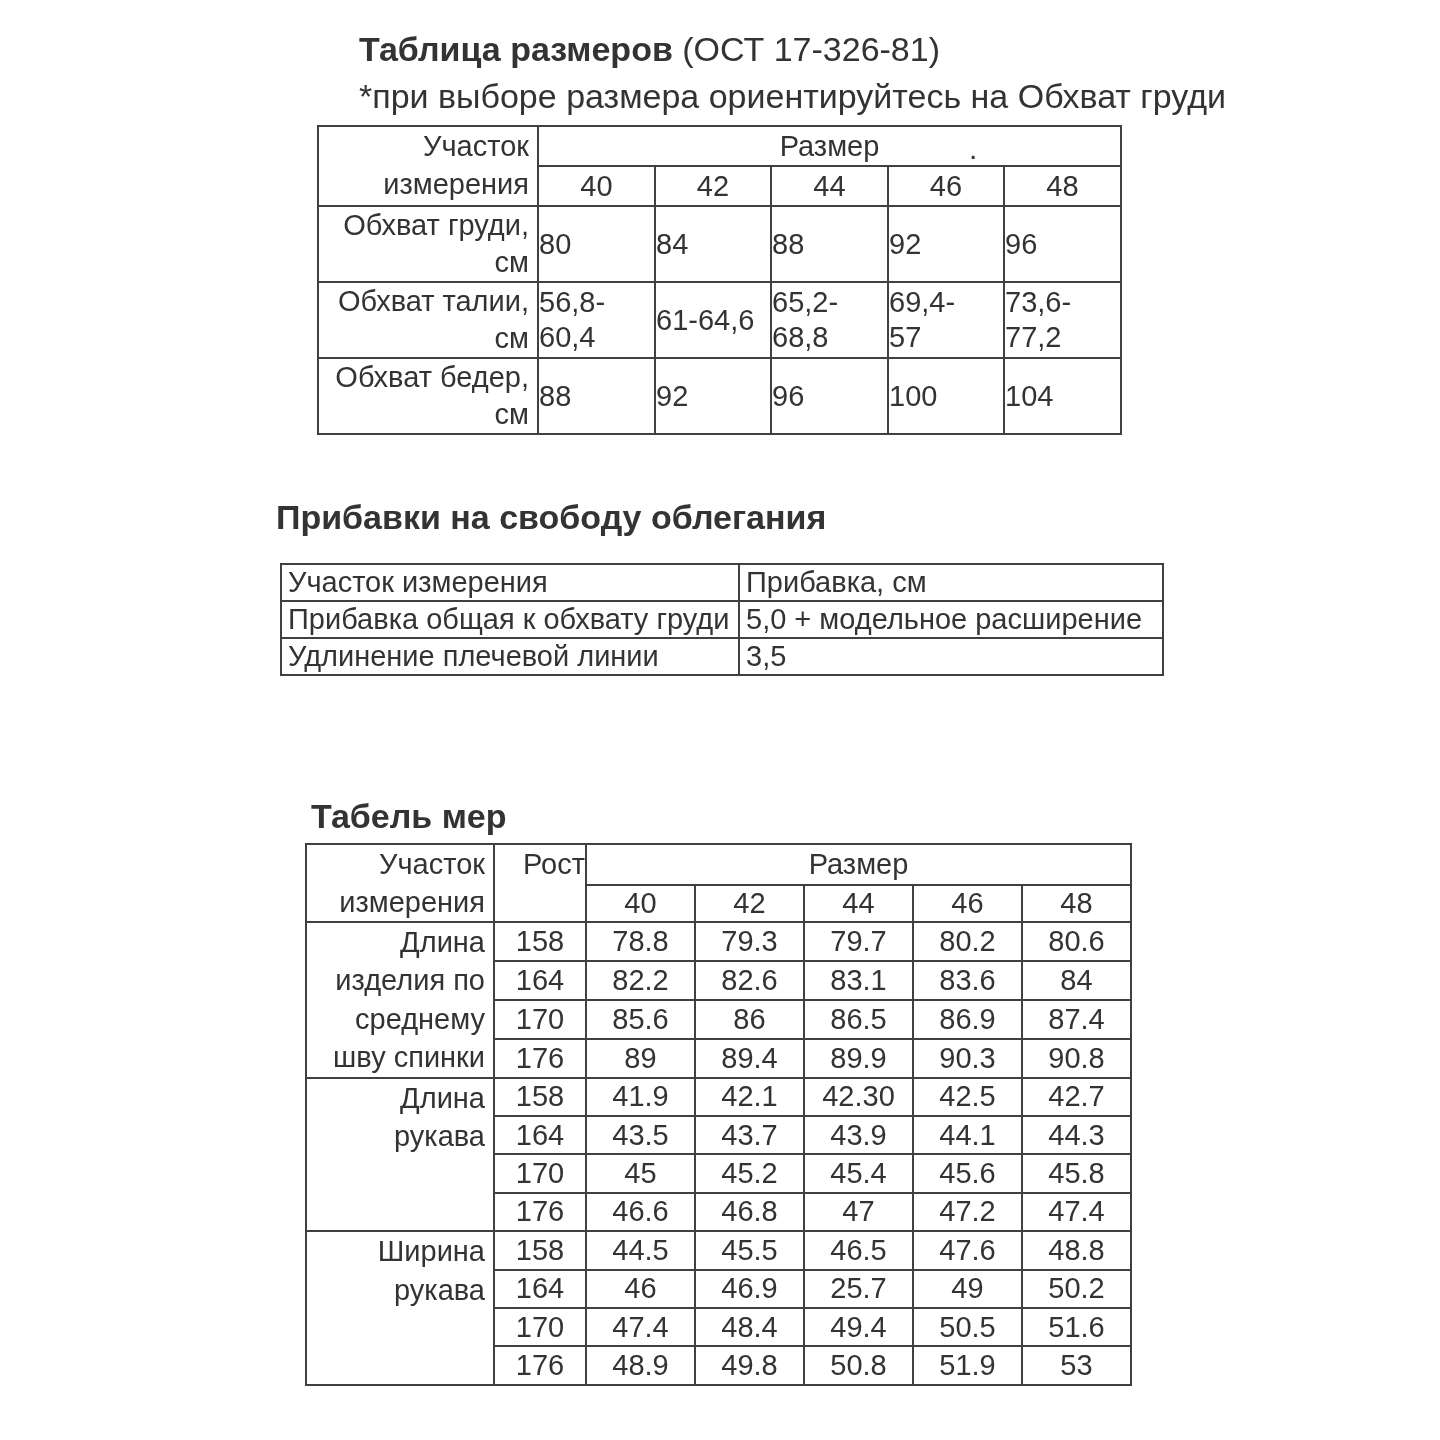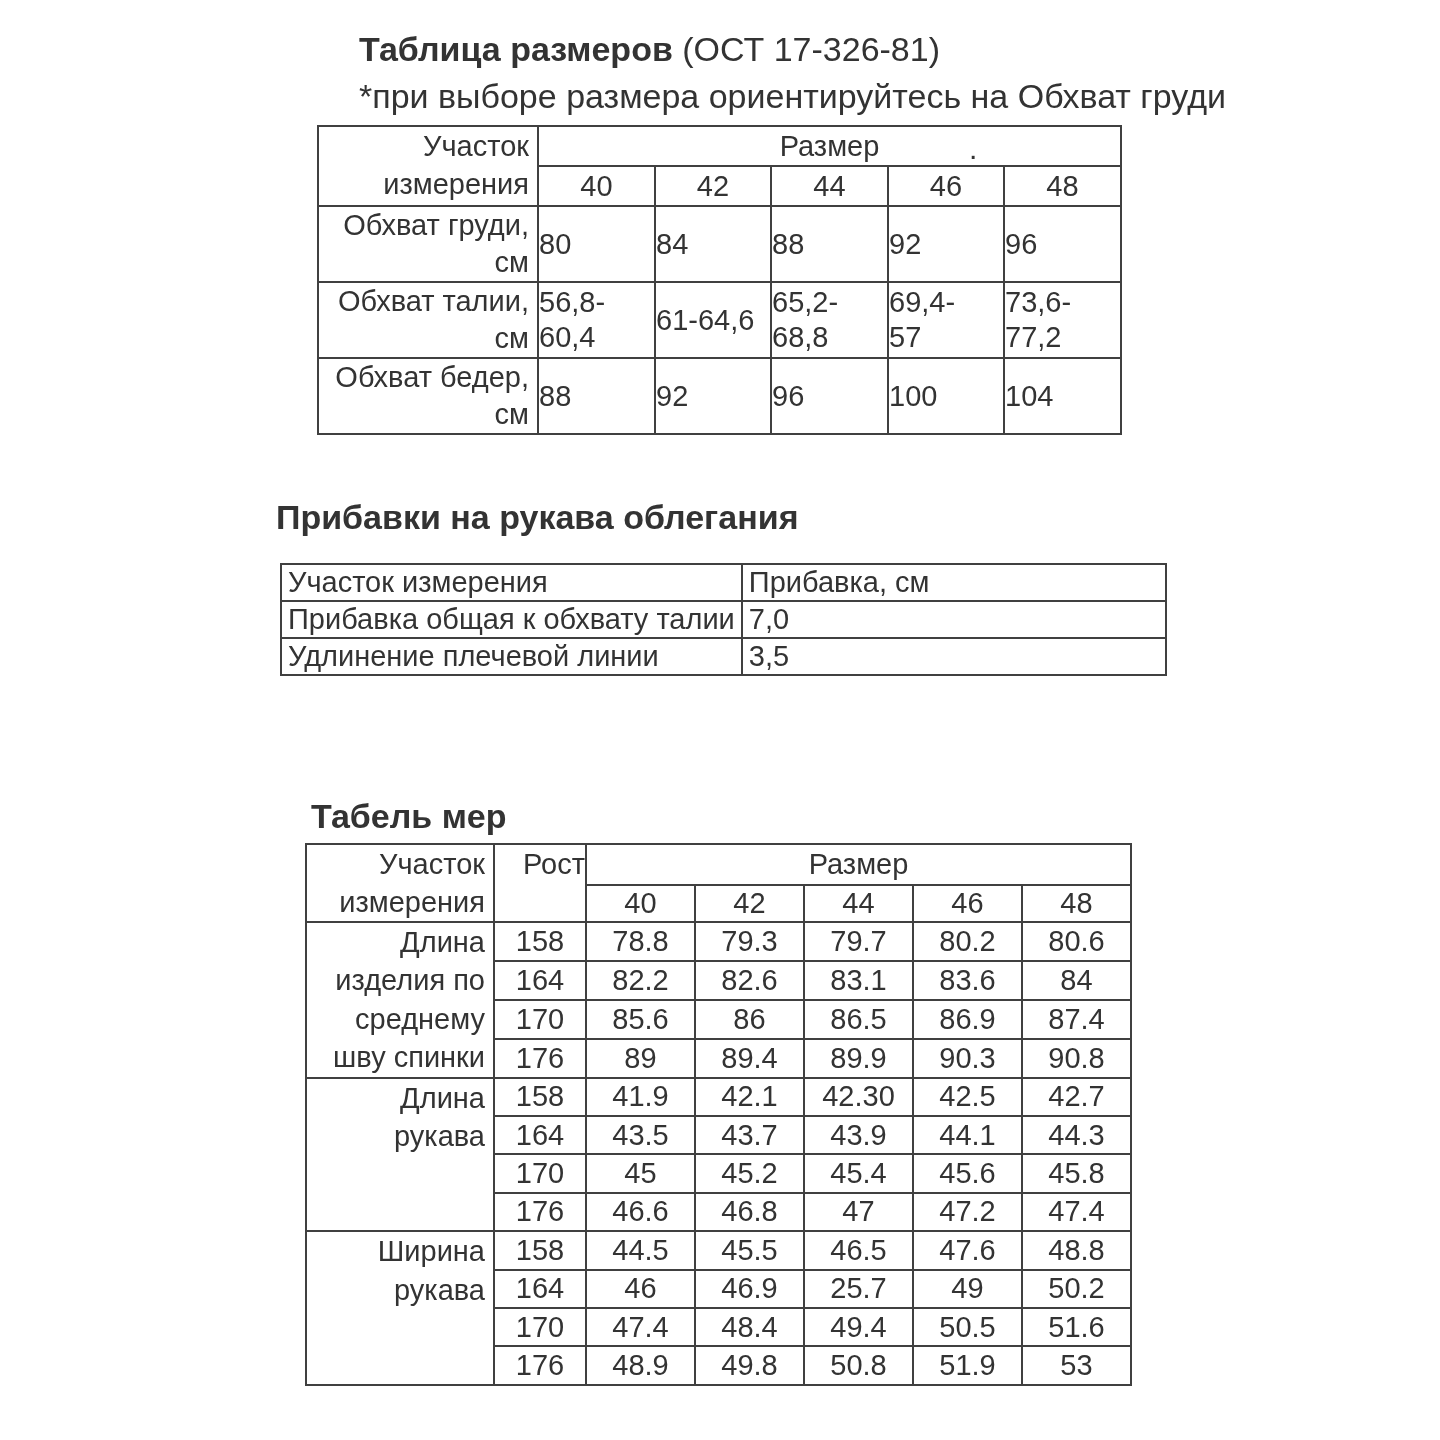--- a/index.html
+++ b/index.html
@@ -109,35 +109,35 @@
 см</td>
       <td class="val">88</td>
       <td class="val">92</td>
       <td class="val">96</td>
       <td class="val">100</td>
       <td class="val">104</td>
     </tr>
   </tbody>
     </table>
 
-  <div class="abs heading" style="left:276px;top:498px;">Прибавки на рукава облегания</div>
+  <div class="abs heading" style="left:276px;top:498px;">Прибавки на свободу облегания</div>
 
   <table class="abs tbl2">
     <colgroup>
         <col style="width:458px">
         <col style="width:424px">
       </colgroup>
     <tbody>
         <tr>
       <td>Участок измерения</td>
       <td>Прибавка, см</td>
     </tr>
     <tr>
-      <td>Прибавка общая к обхвату талии</td>
-      <td>7,0</td>
+      <td>Прибавка общая к обхвату груди</td>
+      <td>5,0 + модельное расширение</td>
     </tr>
     <tr>
       <td>Удлинение плечевой линии</td>
       <td>3,5</td>
     </tr>
   </tbody>
     </table>
 
   <div class="abs heading" style="left:311px;top:797px;">Табель мер</div>
 

